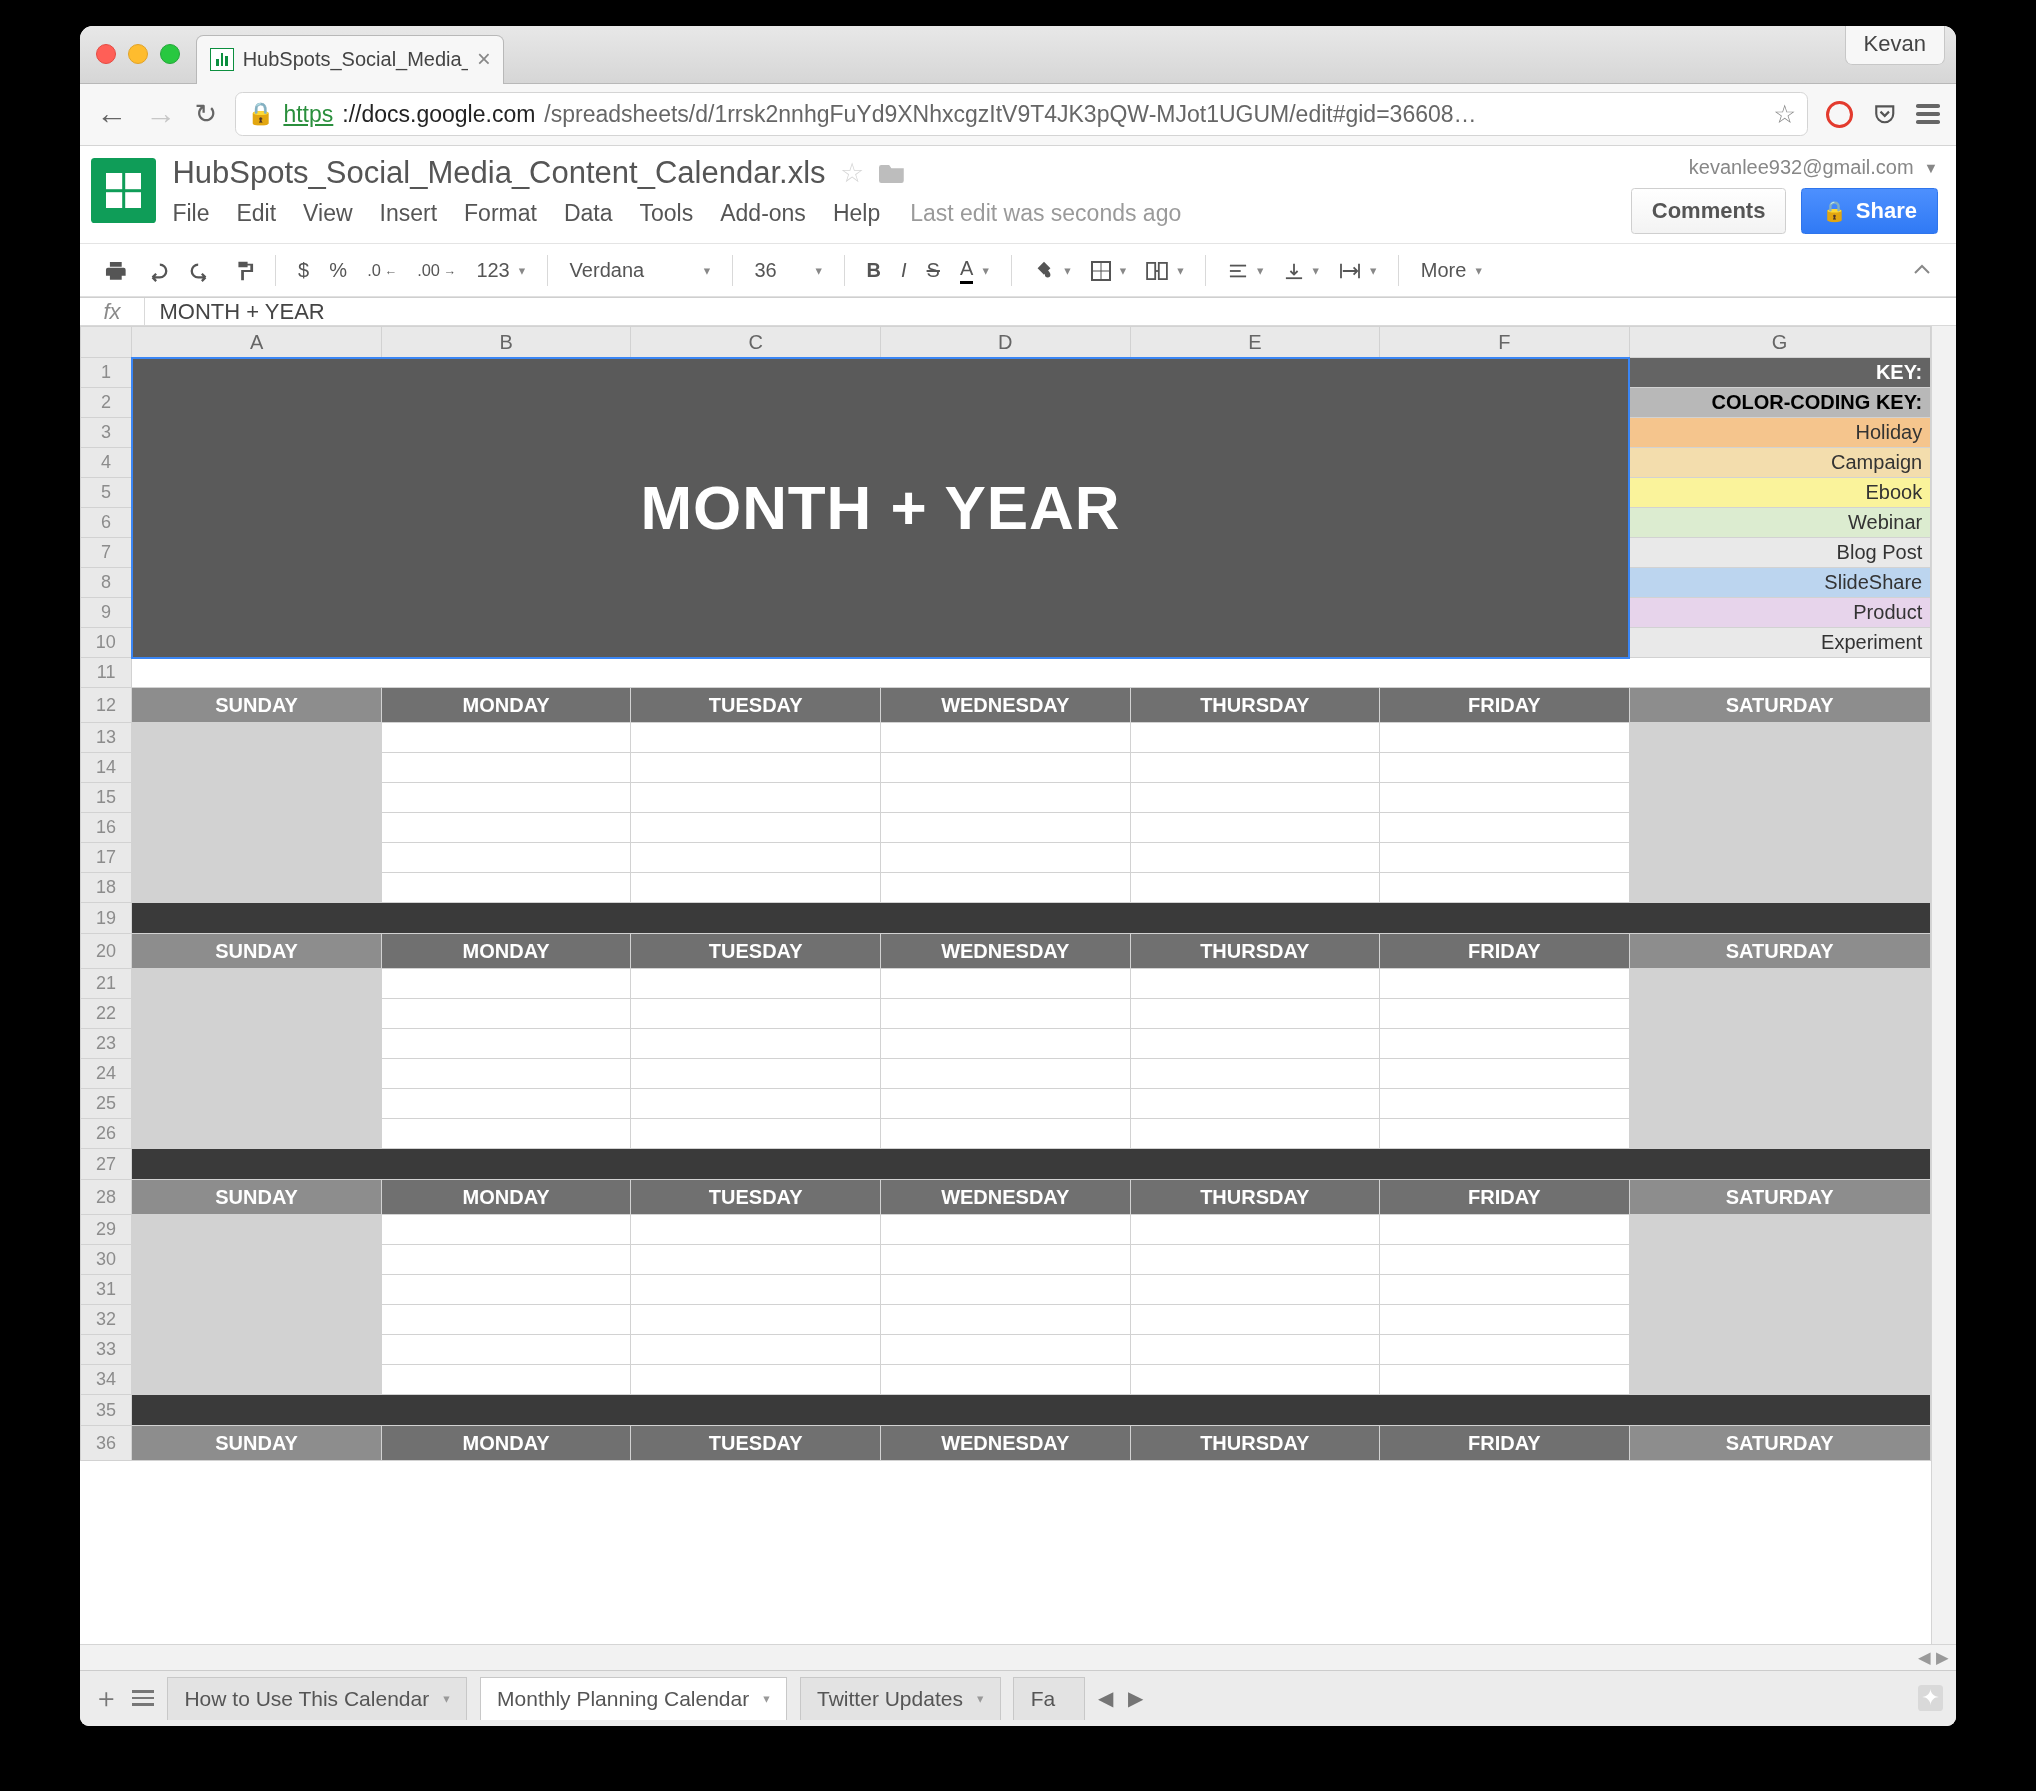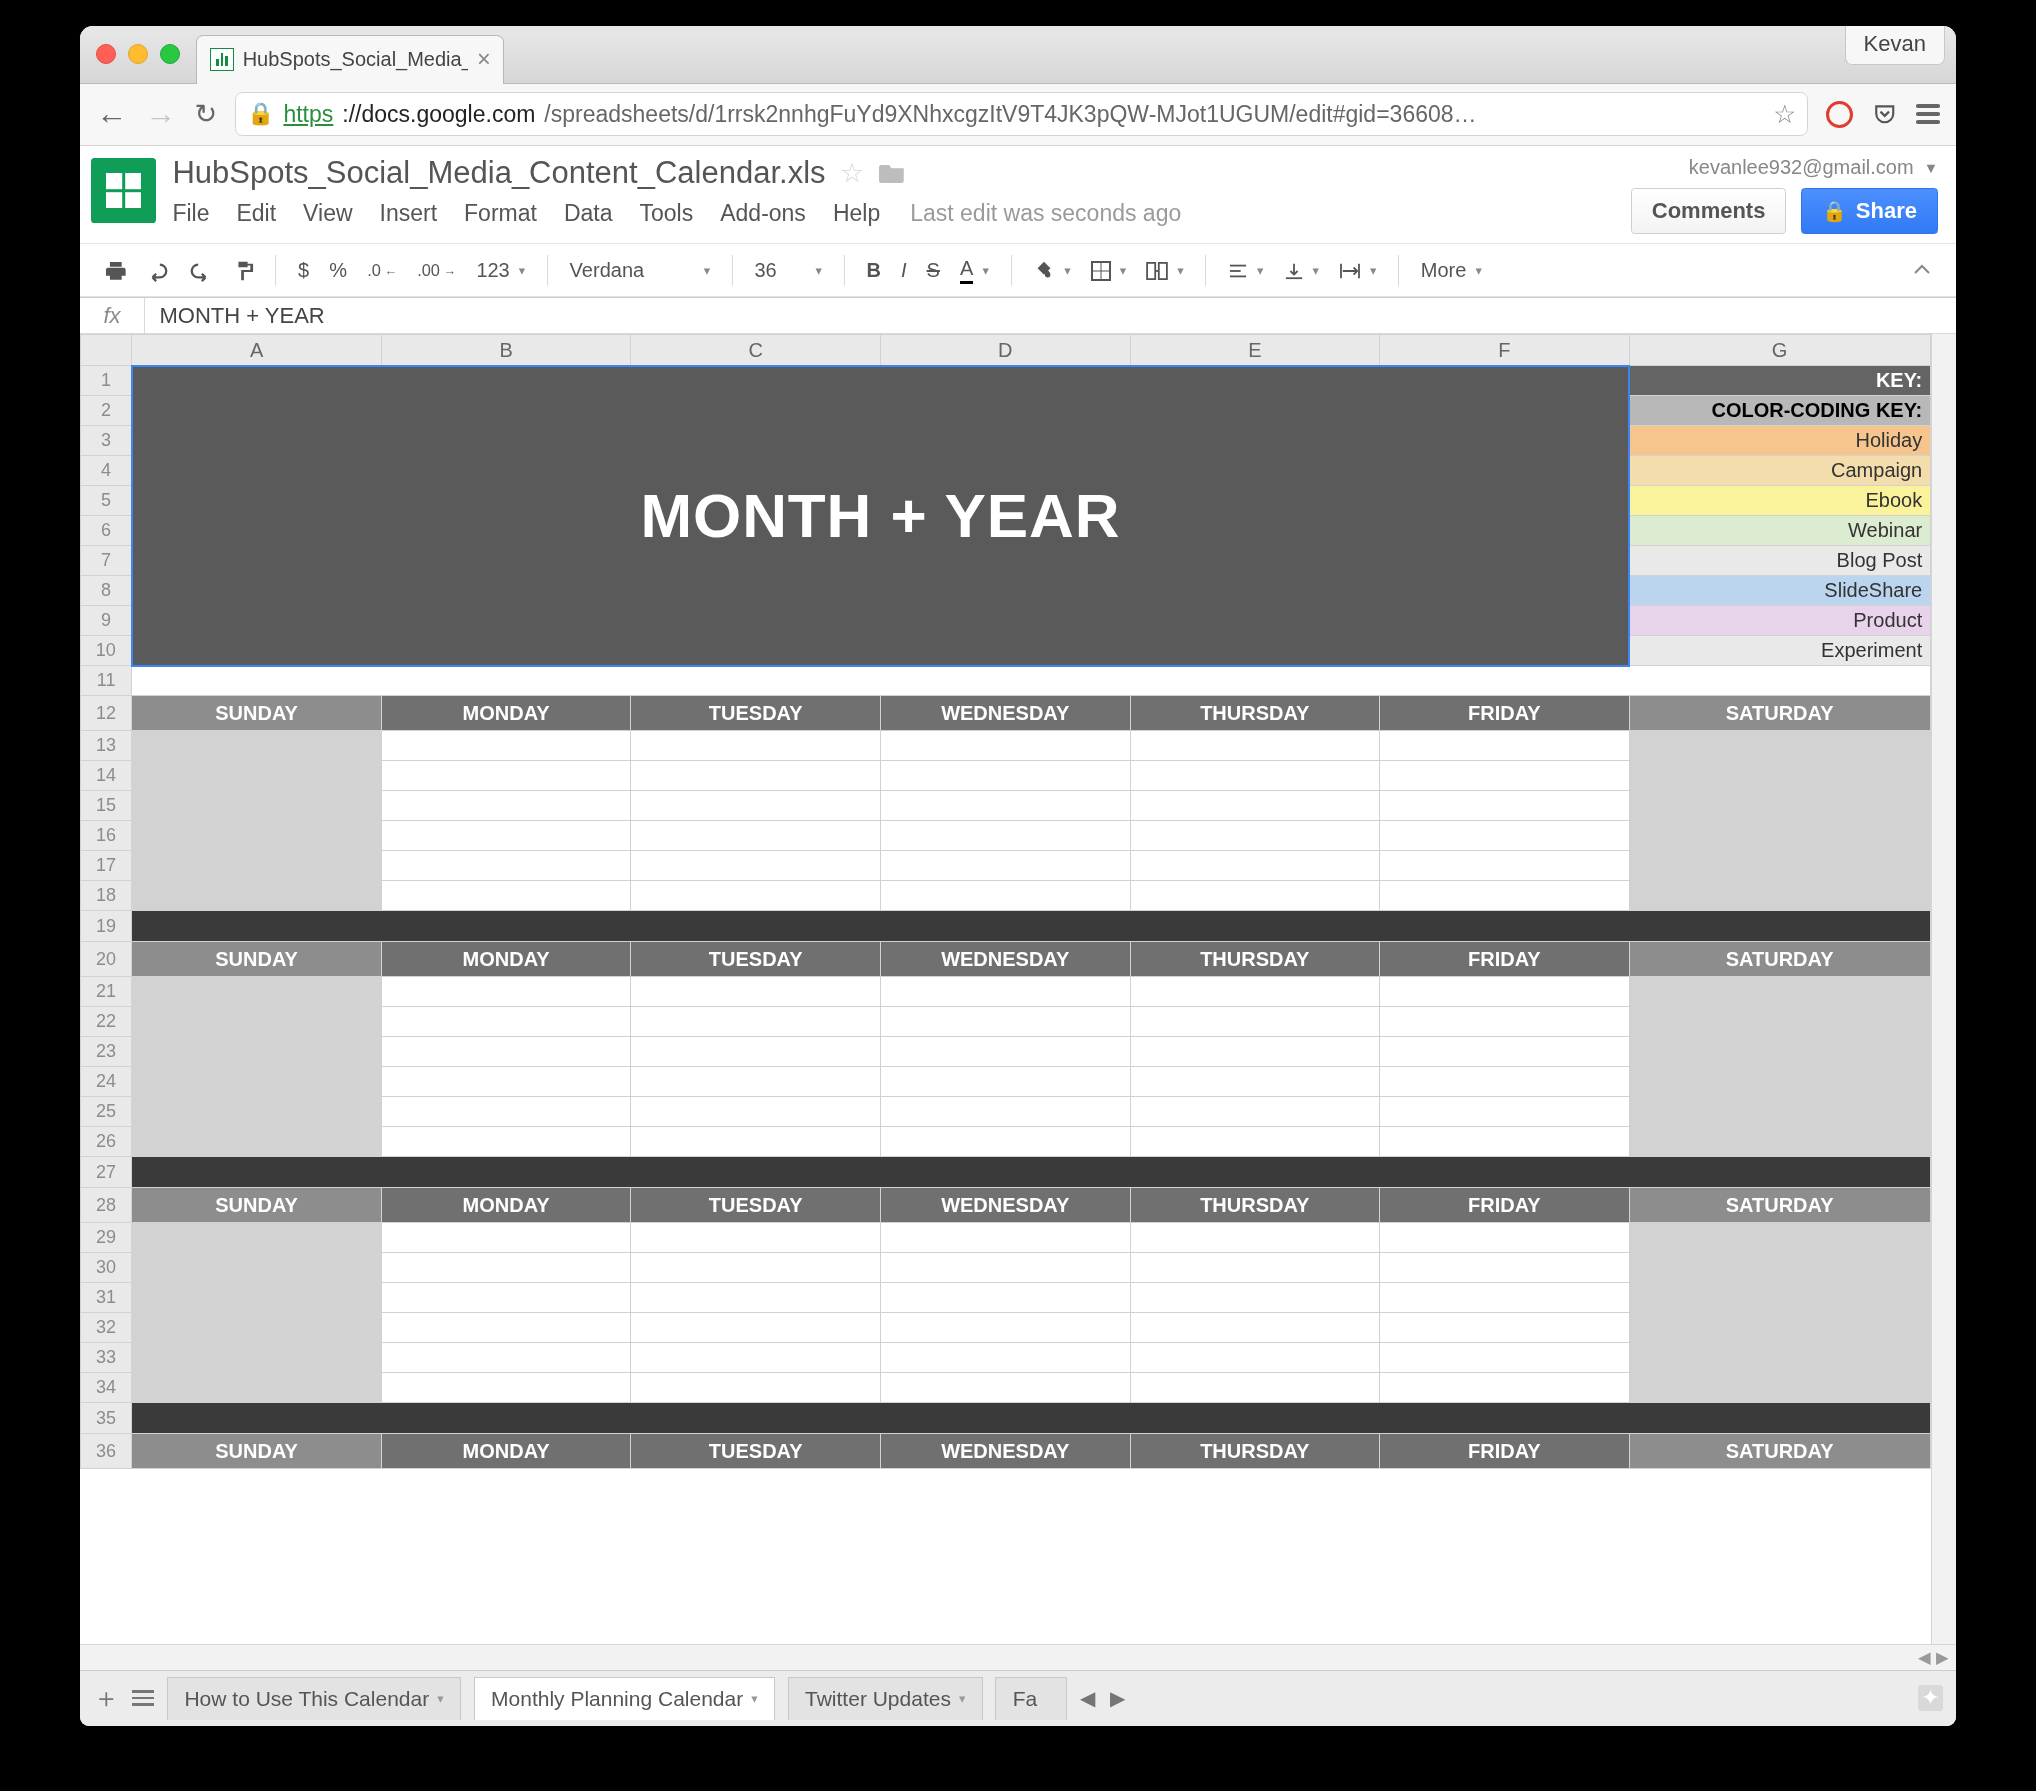--- a/index.html
+++ b/index.html
@@ -149,21 +149,21 @@
     color:#555;
     font-size:20px;
     margin-top:9px;
   }
   .tbtn { padding:5.5px 7.3px; display:flex; align-items:center; gap:3.6px; }
   .tsep { width:0.9px; height:31px; background:#d9d9d9; margin:0 9px; }
   .dd { display:flex; align-items:center; gap:9px; border:none; }
   .dd .caret{ font-size:12.7px; color:#888; }
 
   
-  .fxbar { height:36px; display:flex; align-items:center; border-bottom:0.9px solid #d9d9d9; }
+  .fxbar { height:28px; display:flex; align-items:center; border-bottom:0.9px solid #d9d9d9; }
   .fxcell { width:65px; display:flex;align-items:center;justify-content:center;font-style:italic;color:#8a8a8a;border-right:0.9px solid #d9d9d9;height:100%; font-size:22px;}
   .fxval { padding:0 14.5px; color:#444; font-size:22px; }
 
   
   .sheetwrap { flex:1; display:flex; overflow:hidden; }
   .sheet { border-collapse:collapse; table-layout:fixed; width:100%; font-size:20px; }
   .sheet td, .sheet th { border:0.9px solid #d2d2d2; height:30px; }
   .sheet thead th { background:#e9e9e9; color:#666; font-weight:normal; height:31px; }
   .sheet thead th.corner { background:#e9e9e9; width:45px; }
   .sheet tbody th.rowhdr { background:#e9e9e9; color:#8c8c8c; font-weight:normal; text-align:center; width:45px; font-size:18px;}
@@ -195,21 +195,21 @@
   .vscroll { width:25.5px; background:#f2f2f2; border-left:0.9px solid #d5d5d5; }
 
   .hscroll { height:25.5px; background:#f2f2f2; border-top:0.9px solid #d5d5d5; display:flex; align-items:center; justify-content:flex-end; padding:0 7.3px; gap:5.5px; color:#9a9a9a;}
   .hscroll .arrow { font-size:16.4px; }
 
   
   .tabsbar { height:56px; background:#ececec; border-top:0.9px solid #ccc; display:flex; align-items:center; padding:0 12.7px; gap:12.7px; }
   .tabsbar .addbtn { font-size:27px; color:#777; }
   .tabsbar .listbtn { display:flex;flex-direction:column;gap:3.6px;}
   .tabsbar .listbtn span{width:22px;height:2.7px;background:#777;}
-  .doctab { background:#fff; border:0.9px solid #c8c8c8; border-bottom:none; border-radius:0; padding:9px 16.4px; font-size:21px; color:#555; display:flex;align-items:center;gap:8px;}
+  .doctab { background:#fff; border:0.9px solid #c8c8c8; border-bottom:none; border-radius:0; padding:9px 16.4px; font-size:21px; color:#555; display:flex;align-items:center;gap:14px;}
   .doctab .car { font-size:12.7px;color:#999;}
   .doctab.inactive { background:#e3e3e3; }
   .doctab.cut { width:72px; overflow:hidden;white-space:nowrap; }
   .navarrows { display:flex; gap:14.5px; color:#757575; font-size:20px; }
 
   .corner-star { margin-left:auto; width:25.5px; height:25.5px; background:#d9d9d9; border-radius:3.6px; display:flex;align-items:center;justify-content:center;color:#fff; }
 
   svg { display:block; }
 </style>
 </head>

